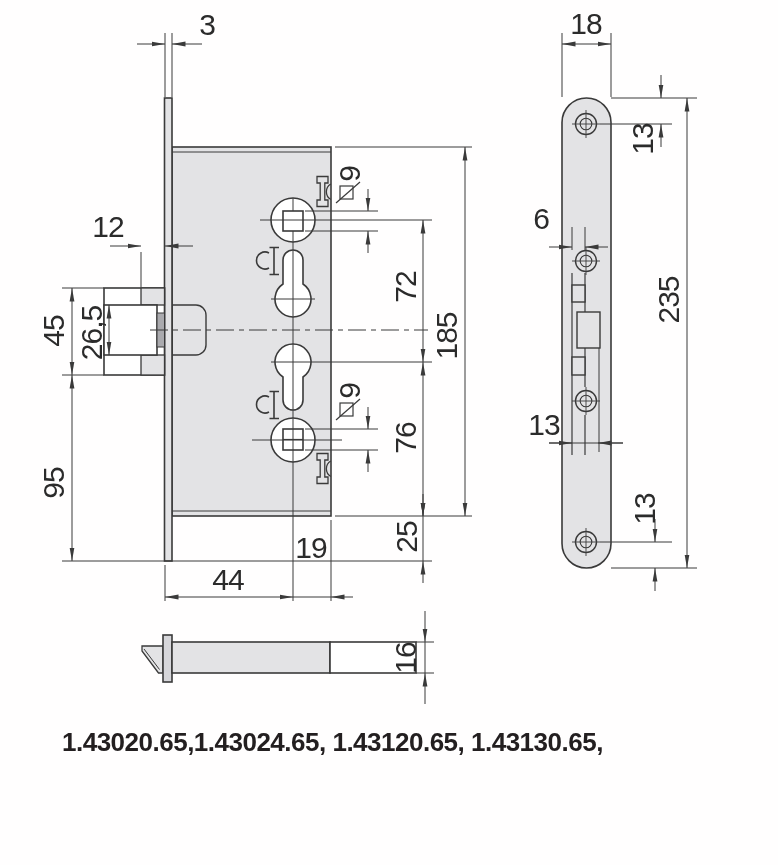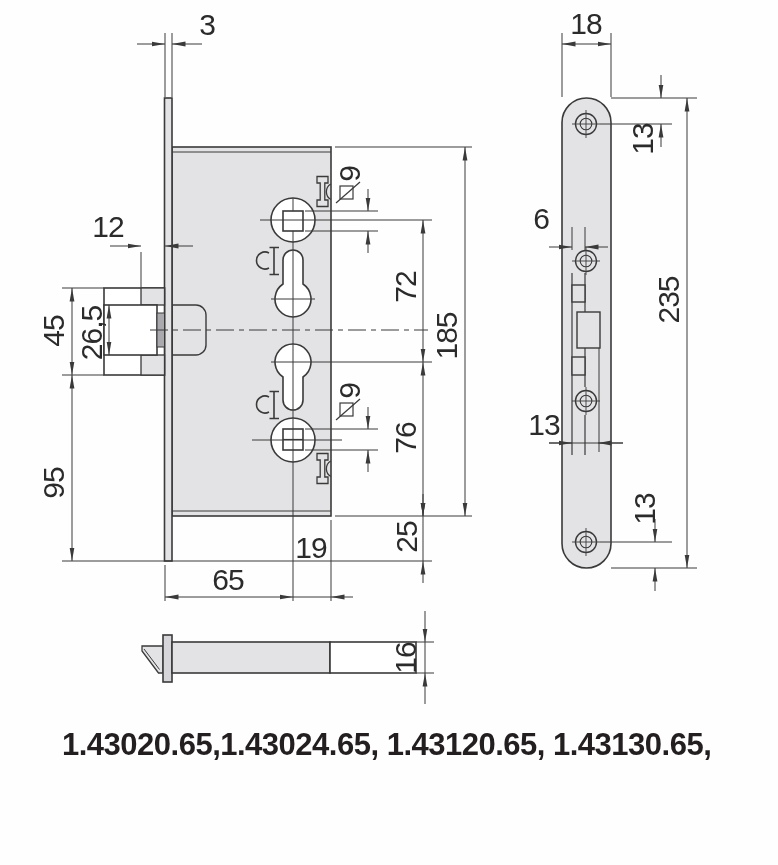--- a/index.html
+++ b/index.html
@@ -2,21 +2,21 @@
 <html><head>
 <meta charset="utf-8">
 <style>
   html,body{margin:0;padding:0;background:#ffffff;}
   .canvas{position:relative;width:778px;height:865px;background:#fffefe;overflow:hidden;
           font-family:"Liberation Sans", sans-serif;}
   .canvas svg{position:absolute;left:0;top:0;}
   .dim{position:absolute;font-size:30px;line-height:1;color:#2b2b2b;white-space:nowrap;
        letter-spacing:-1px;transform:translate(-50%,-50%);}
   .dim.rot{transform:translate(-50%,-50%) rotate(-90deg);}
-  .models{position:absolute;left:62px;top:727px;font-size:31px;font-weight:bold;
+  .models{position:absolute;left:62px;top:727px;font-size:26px;font-weight:bold;
           color:#231f20;letter-spacing:-0.5px;white-space:nowrap;}
 </style>
 </head>
 <body>
 
 <div class="canvas">
 
 <svg width="778" height="865" viewBox="0 0 778 865">
   <defs>
     <marker id="arr" markerWidth="15" markerHeight="7" refX="13.5" refY="3" orient="auto-start-reverse" markerUnits="userSpaceOnUse">
@@ -221,21 +221,21 @@
 <div class="dim" style="left:108px;top:227px">12</div>
 <div class="dim rot" style="left:54px;top:331px">45</div>
 <div class="dim rot" style="left:92px;top:333px">26,5</div>
 <div class="dim rot" style="left:54px;top:483px">95</div>
 <div class="dim rot" style="left:350px;top:174px">9</div>
 <div class="dim rot" style="left:350px;top:391px">9</div>
 <div class="dim rot" style="left:406px;top:287px">72</div>
 <div class="dim rot" style="left:447px;top:336px">185</div>
 <div class="dim rot" style="left:406px;top:438px">76</div>
 <div class="dim rot" style="left:407px;top:537px">25</div>
-<div class="dim" style="left:228px;top:580px">65</div>
+<div class="dim" style="left:228px;top:580px">44</div>
 <div class="dim" style="left:311px;top:548px">19</div>
 <div class="dim rot" style="left:406px;top:658px">16</div>
 <div class="dim" style="left:586px;top:24px">18</div>
 <div class="dim rot" style="left:643px;top:139px">13</div>
 <div class="dim" style="left:541px;top:219px">6</div>
 <div class="dim" style="left:544px;top:425px">13</div>
 <div class="dim rot" style="left:645px;top:509px">13</div>
 <div class="dim rot" style="left:669px;top:300px">235</div>
 
 <div class="models">1.43020.65,1.43024.65, 1.43120.65, 1.43130.65,</div>

